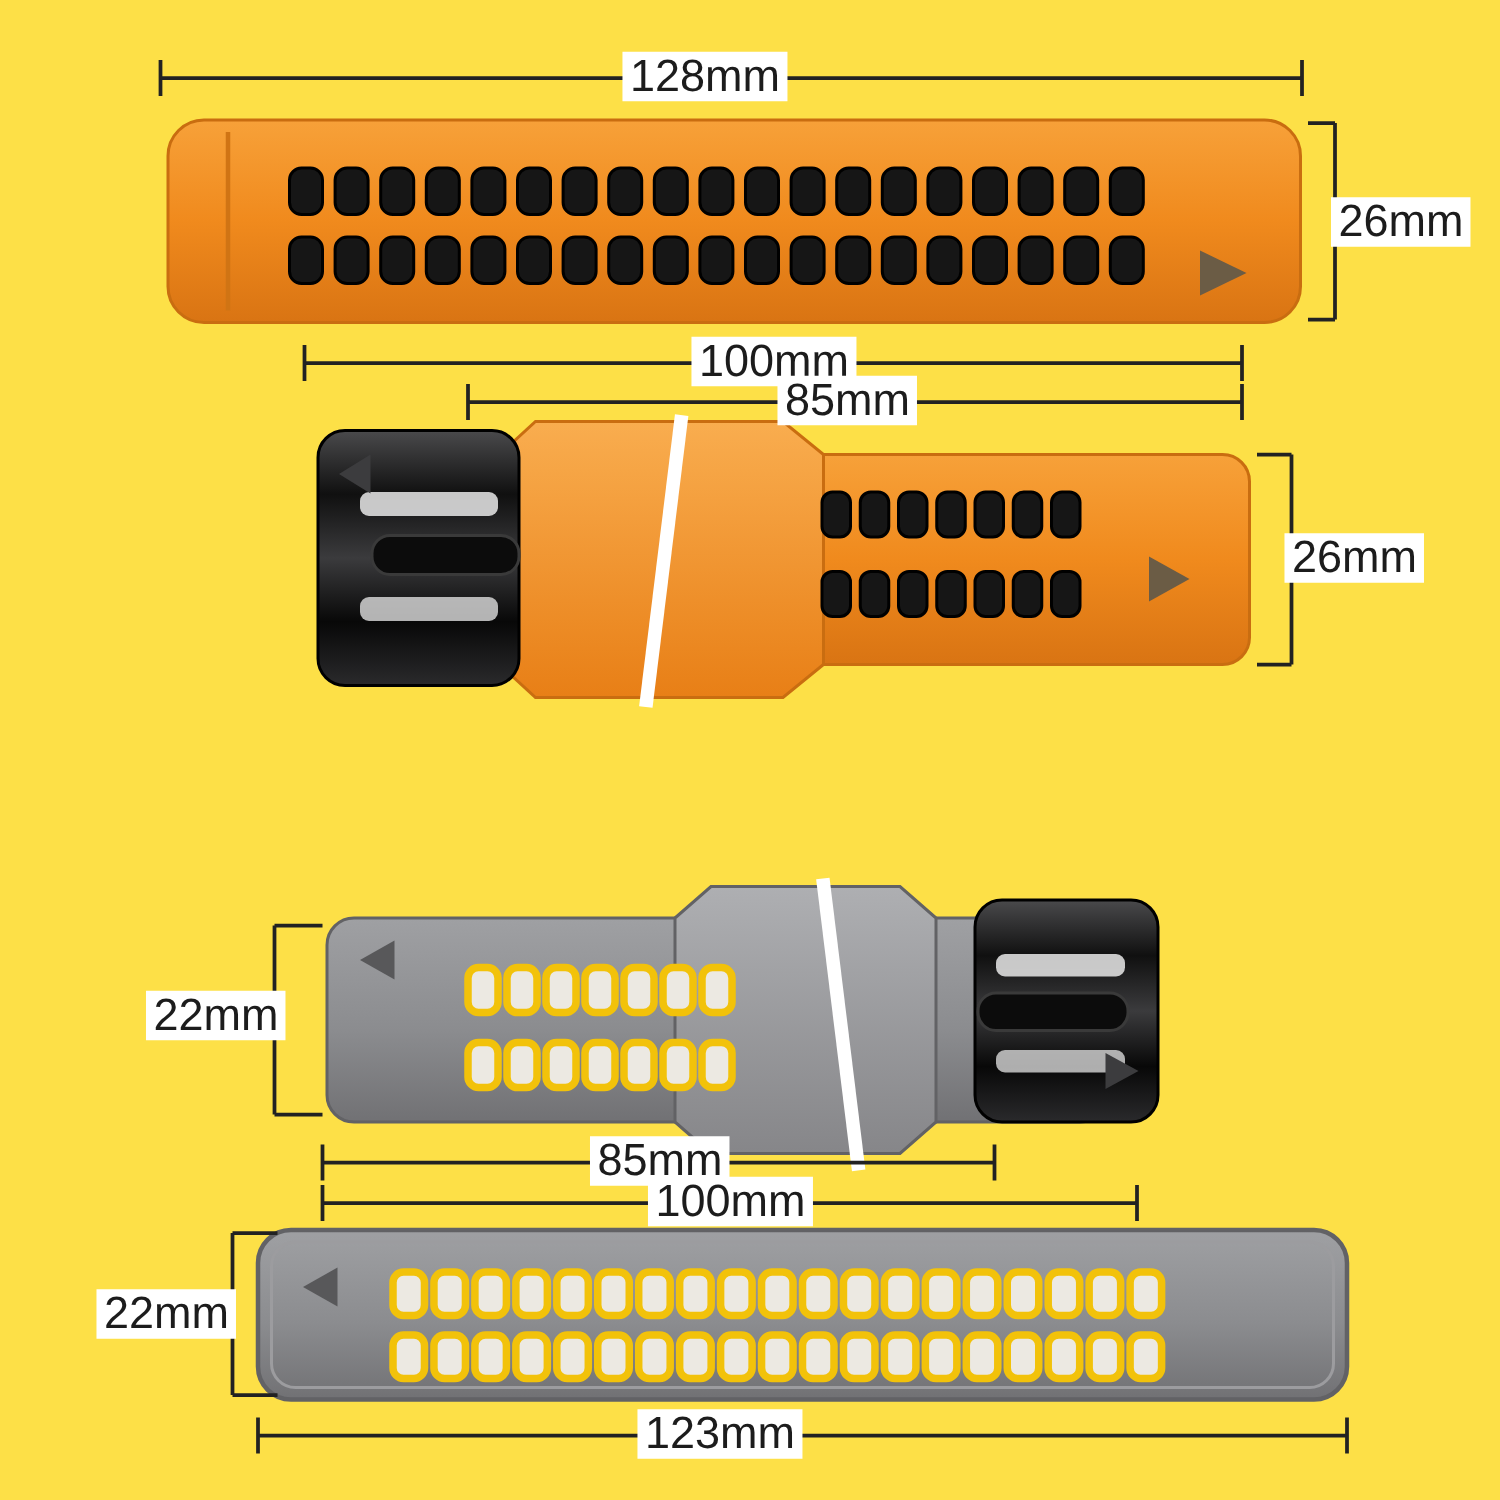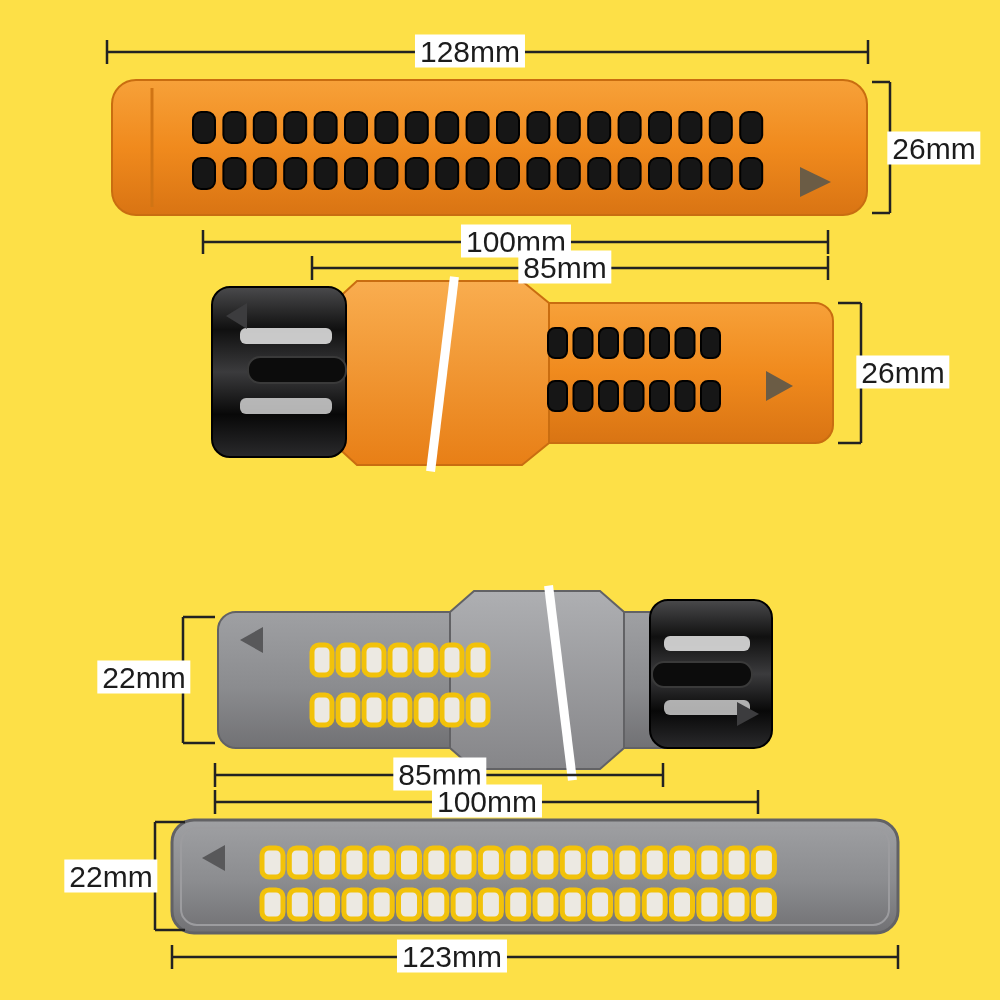--- a/index.html
+++ b/index.html
@@ -228,15 +228,15 @@
 
   <div class="dim-label" style="left:470px;top:51px;">128mm</div>
   <div class="dim-label" style="left:934px;top:148px;">26mm</div>
   <div class="dim-label" style="left:516px;top:241px;">100mm</div>
   <div class="dim-label" style="left:565px;top:267px;">85mm</div>
   <div class="dim-label" style="left:903px;top:372px;">26mm</div>
   <div class="dim-label" style="left:144px;top:677px;">22mm</div>
   <div class="dim-label" style="left:440px;top:774px;">85mm</div>
   <div class="dim-label" style="left:487px;top:801px;">100mm</div>
   <div class="dim-label" style="left:111px;top:876px;">22mm</div>
-  <div class="dim-label" style="left:452px;top:956px;">123mm</div>
+  <div class="dim-label" style="left:480px;top:956px;">123mm</div>
 
 </div>
 
 </body></html>

